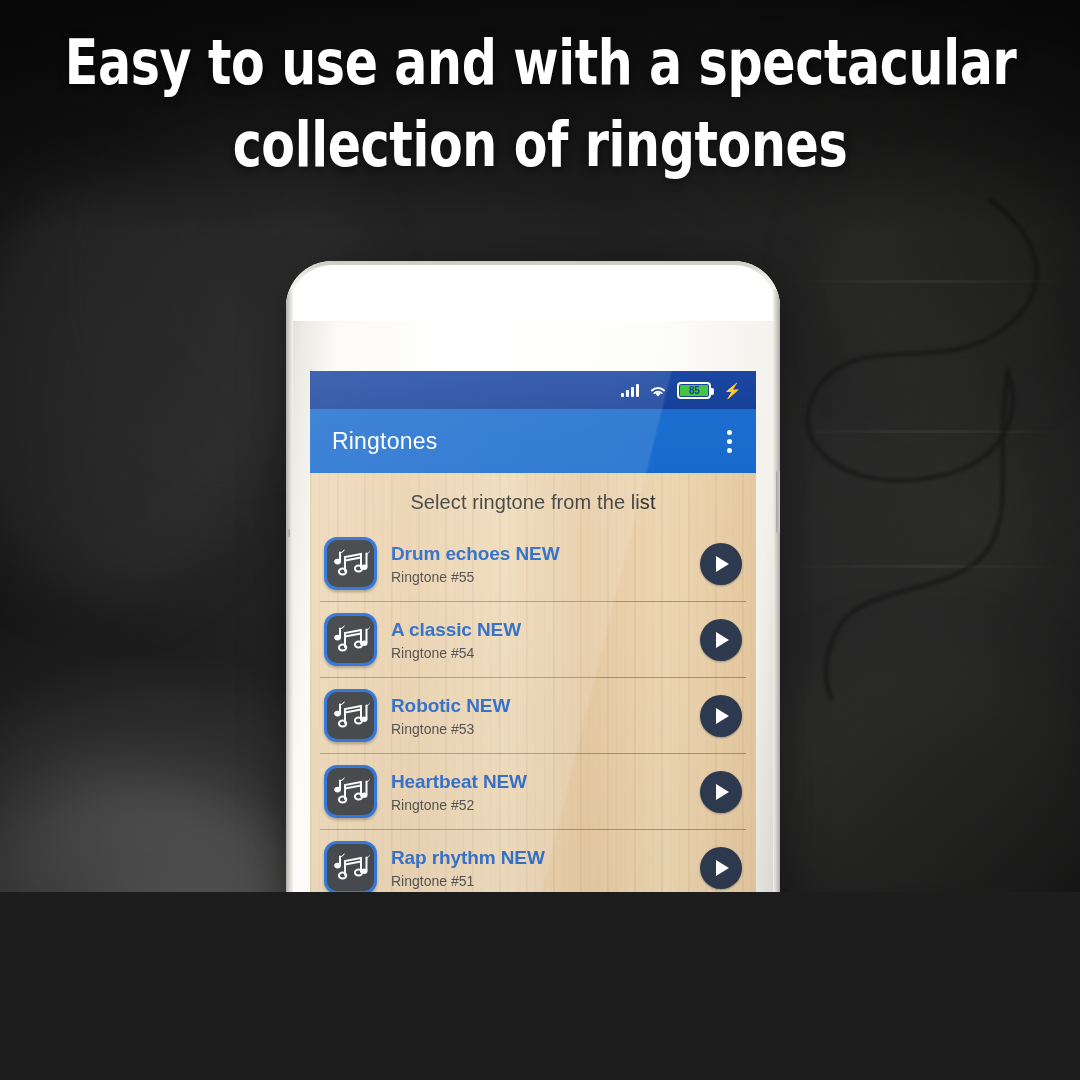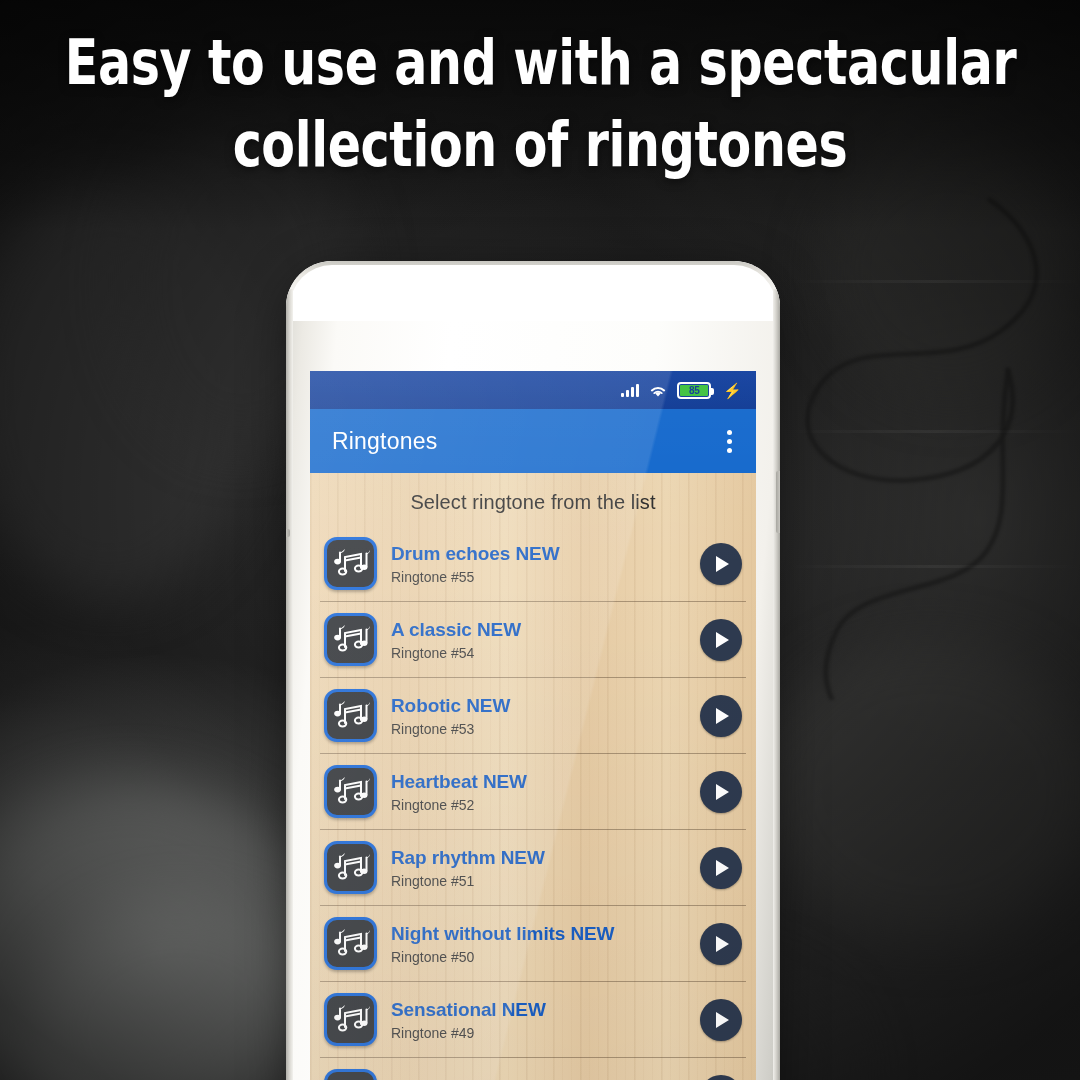--- a/index.html
+++ b/index.html
@@ -7,21 +7,21 @@
   html, body {
     width:1080px; height:1080px;
     overflow:hidden;
     font-family:"Liberation Sans", sans-serif;
     background:#1d1d1d;
   }
 
   
   #stage {
     position:relative;
-    width:1080px; height:1080px;
+    width:1080px; height:892px;
     overflow:hidden;
     background:#222222;
   }
   .bg-base {
     position:absolute; inset:0;
     background:
       radial-gradient(ellipse 420px 380px at 160px 950px, rgba(165,167,165,0.72) 0%, rgba(120,122,120,0.38) 45%, rgba(60,60,60,0.0) 78%),
       radial-gradient(ellipse 300px 300px at 40px 880px, rgba(150,152,150,0.55) 0%, rgba(90,90,90,0.18) 60%, rgba(40,40,40,0) 85%),
       radial-gradient(ellipse 340px 420px at 980px 520px, rgba(72,72,70,0.55) 0%, rgba(45,45,44,0.2) 60%, rgba(30,30,30,0) 88%),
       radial-gradient(ellipse 420px 300px at 900px 120px, rgba(60,60,58,0.45) 0%, rgba(32,32,32,0) 75%),

